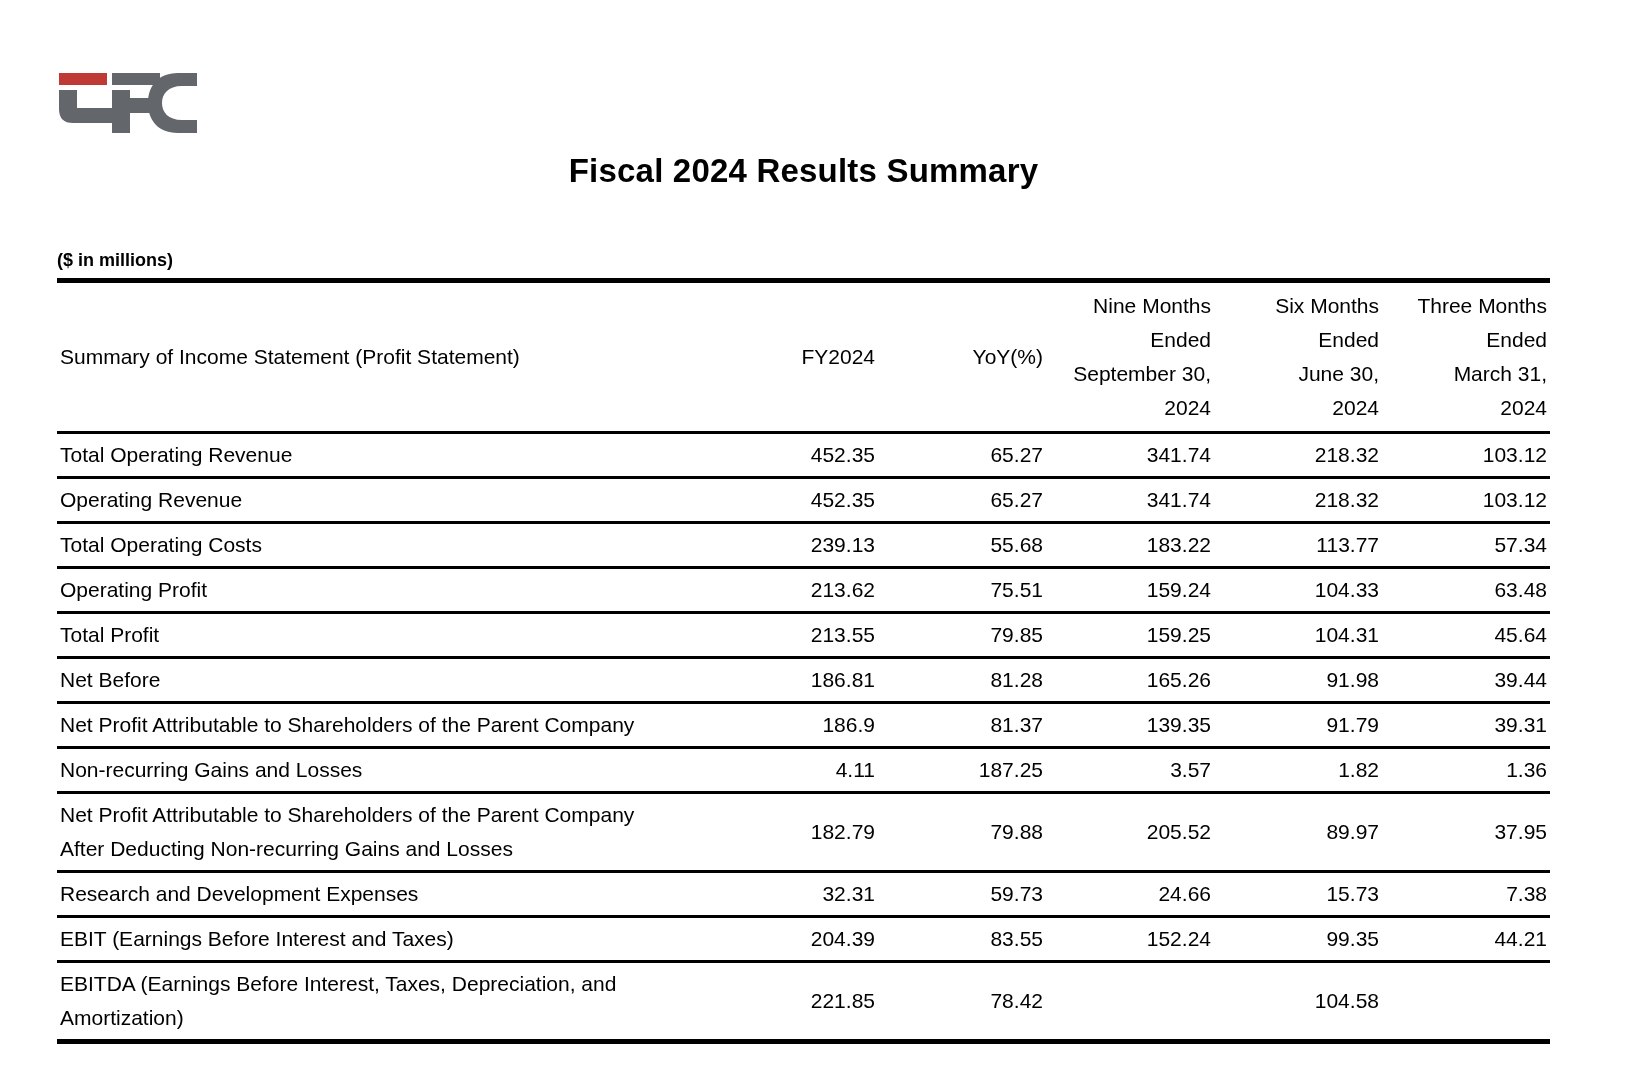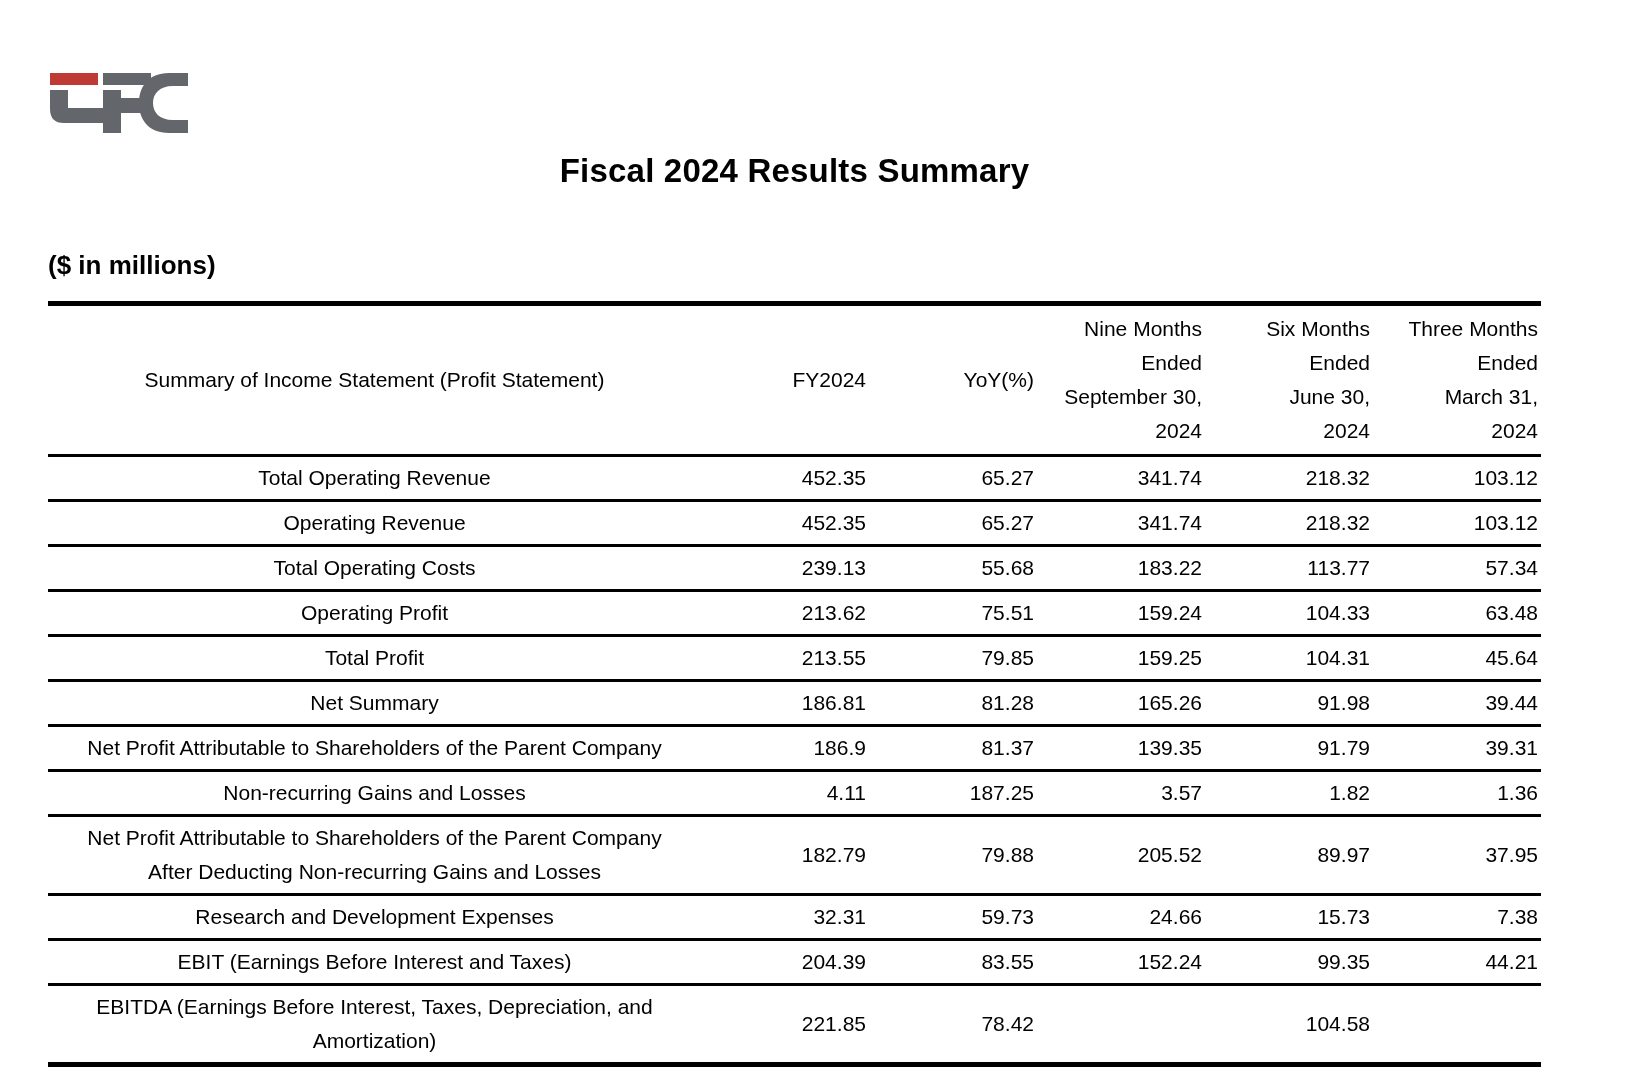--- a/index.html
+++ b/index.html
@@ -6,36 +6,36 @@
   html, body { background: #ffffff; }
   body {
     width: 1636px; height: 1076px;
     font-family: "Liberation Sans", sans-serif;
     color: #000000;
     position: relative;
     overflow: hidden;
   }
   .page {
     position: absolute;
-    left: 48px; top: 66px;
+    left: 57px; top: 66px;
     width: 1493px;
   }
   .logo { display: block; width: 148px; height: 70px; }
   .page-title {
     margin-top: 16px;
     text-align: center;
     font-size: 33px;
     font-weight: bold;
     letter-spacing: 0.2px;
   }
   .units-note {
     margin-top: 60px;
-    font-size: 26px;
+    font-size: 18px;
     font-weight: bold;
-    padding-bottom: 20px;
+    padding-bottom: 7px;
   }
   table.results {
     width: 1493px;
     border-collapse: collapse;
     table-layout: fixed;
     border-top: 5px solid #000;
     border-bottom: 5px solid #000;
   }
   th, td {
     font-size: 21px;
@@ -44,21 +44,21 @@
     padding: 4px 3px;
   }
   thead th {
     border-bottom: 3px solid #000;
     font-weight: normal;
     padding-top: 6px;
     padding-bottom: 6px;
   }
   tbody td { border-bottom: 3px solid #000; }
   tbody tr:last-child td { border-bottom: none; }
-  .cell-label { text-align: center; white-space: pre-line; }
+  .cell-label { text-align: left; white-space: pre-line; }
   .cell-num { text-align: right; white-space: pre-line; }
 </style>
 </head>
 <body>
 
 <div class="page">
 
   <svg class="logo" viewBox="0 0 148 70" xmlns="http://www.w3.org/2000/svg" aria-hidden="true">
     <rect x="2" y="7" width="48" height="12" fill="#bf3a34"></rect>
     <rect x="55" y="7" width="48" height="12" fill="#63666a"></rect>
@@ -139,21 +139,21 @@
   <tr>
     <td class="cell-label">Total Profit</td>
     <td class="cell-num">213.55</td>
     <td class="cell-num">79.85</td>
     <td class="cell-num">159.25</td>
     <td class="cell-num">104.31</td>
     <td class="cell-num">45.64</td>
   </tr>
 
   <tr>
-    <td class="cell-label">Net Summary</td>
+    <td class="cell-label">Net Before</td>
     <td class="cell-num">186.81</td>
     <td class="cell-num">81.28</td>
     <td class="cell-num">165.26</td>
     <td class="cell-num">91.98</td>
     <td class="cell-num">39.44</td>
   </tr>
 
   <tr>
     <td class="cell-label">Net Profit Attributable to Shareholders of the Parent Company</td>
     <td class="cell-num">186.9</td>

